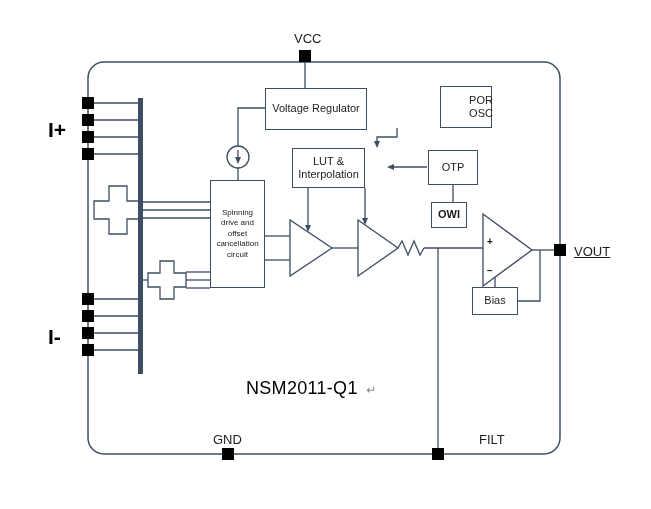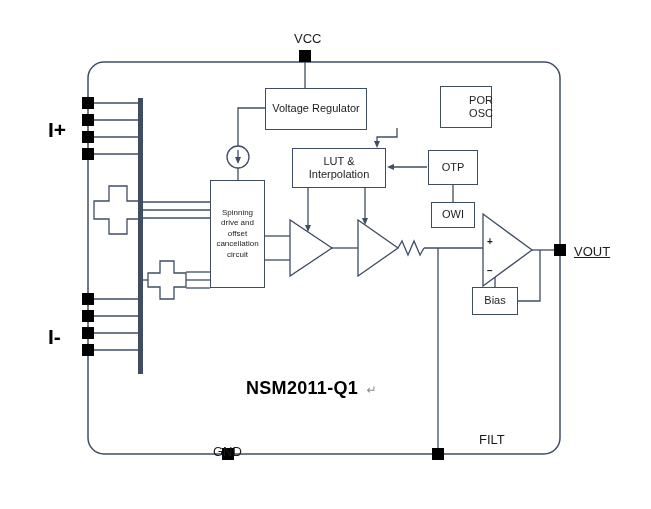--- a/index.html
+++ b/index.html
@@ -19,21 +19,21 @@
     border:1.3px solid var(--line,#3f4d63);
     display:flex; align-items:center; justify-content:center;
     text-align:center; font-size:11px; line-height:1.2;
     color:var(--text,#1c1c1c); padding:2px;
   }
   .block.small { font-size:8px; line-height:1.3; }
   .pad { position:absolute; width:12px; height:12px; background:var(--pad,#000); }
   .pin-label { position:absolute; font-size:13px; color:var(--text,#1c1c1c); white-space:nowrap; }
   .current-label { position:absolute; font-size:21px; font-weight:bold; color:#000; }
   .title { position:absolute; left:246px; top:378px; white-space:nowrap; }
-  .title .pn  { font-size:18px; font-weight:bold; color:#000; letter-spacing:0.3px; }
+  .title .pn  { font-size:18px; font-weight:normal; color:#000; letter-spacing:0.3px; }
   .title .ret { font-size:12px; color:var(--muted,#8a8a8a); margin-left:4px; }
 </style>
 </head>
 <body>
 
 <div class="canvas">
 
   <svg class="wires" width="651" height="509" viewBox="0 0 651 509">
     <defs>
       <marker id="arr" markerWidth="8" markerHeight="8" refX="2" refY="3" orient="auto" markerUnits="userSpaceOnUse">
@@ -93,41 +93,41 @@
     <text x="487" y="245" class="svgtext">+</text>
     <text x="487" y="274" class="svgtext">−</text>
     <path d="M532,250 H554" class="w"></path>
 
     <path d="M495,287 V277" class="w"></path>
     <path d="M518,301 H540 V250" class="w"></path>
   </svg>
 
   <div class="block" style="left:265px; top:88px; width:102px; height:42px;">Voltage Regulator</div>
   <div class="block" style="left:440px; top:86px; width:52px; height:42px;padding-left:32px;">POR OSC</div>
-  <div class="block" style="left:292px; top:148px; width:94px; height:40px;">LUT &amp; Interpolation</div>
+  <div class="block" style="left:292px; top:148px; width:73px; height:40px;">LUT &amp; Interpolation</div>
   <div class="block" style="left:428px; top:150px; width:50px; height:35px;">OTP</div>
-  <div class="block" style="left:431px; top:202px; width:44px; height:26px;">OWI</div>
+  <div class="block" style="left:431px; top:202px; width:36px; height:26px;font-weight:bold;">OWI</div>
   <div class="block small" style="left:210px; top:180px; width:55px; height:108px;">Spinning drive and offset cancellation circuit</div>
   <div class="block" style="left:472px; top:287px; width:46px; height:28px;text-align:center;">Bias</div>
 
   <div class="pad" style="left:299px; top:50px;"></div>
   <div class="pad" style="left:222px; top:448px;"></div>
   <div class="pad" style="left:432px; top:448px;"></div>
   <div class="pad" style="left:554px; top:244px;"></div>
   <div class="pad" style="left:82px; top:97px;"></div>
   <div class="pad" style="left:82px; top:114px;"></div>
   <div class="pad" style="left:82px; top:131px;"></div>
   <div class="pad" style="left:82px; top:148px;"></div>
   <div class="pad" style="left:82px; top:293px;"></div>
   <div class="pad" style="left:82px; top:310px;"></div>
   <div class="pad" style="left:82px; top:327px;"></div>
   <div class="pad" style="left:82px; top:344px;"></div>
 
   <div class="pin-label" style="left:294px; top:31px;">VCC</div>
-  <div class="pin-label" style="left:213px; top:444px;">GND</div>
+  <div class="pin-label" style="left:213px; top:432px;">GND</div>
   <div class="pin-label" style="left:447px; top:432px;margin-left:32px;">FILT</div>
   <div class="pin-label" style="left:574px; top:244px;text-decoration:underline;">VOUT</div>
   <div class="current-label" style="left:48px; top:118px;">I+</div>
   <div class="current-label" style="left:48px; top:325px;">I-</div>
 
   <div class="title">
     <span class="pn">NSM2011-Q1</span>
     <span class="ret">↵</span>
   </div>
 

